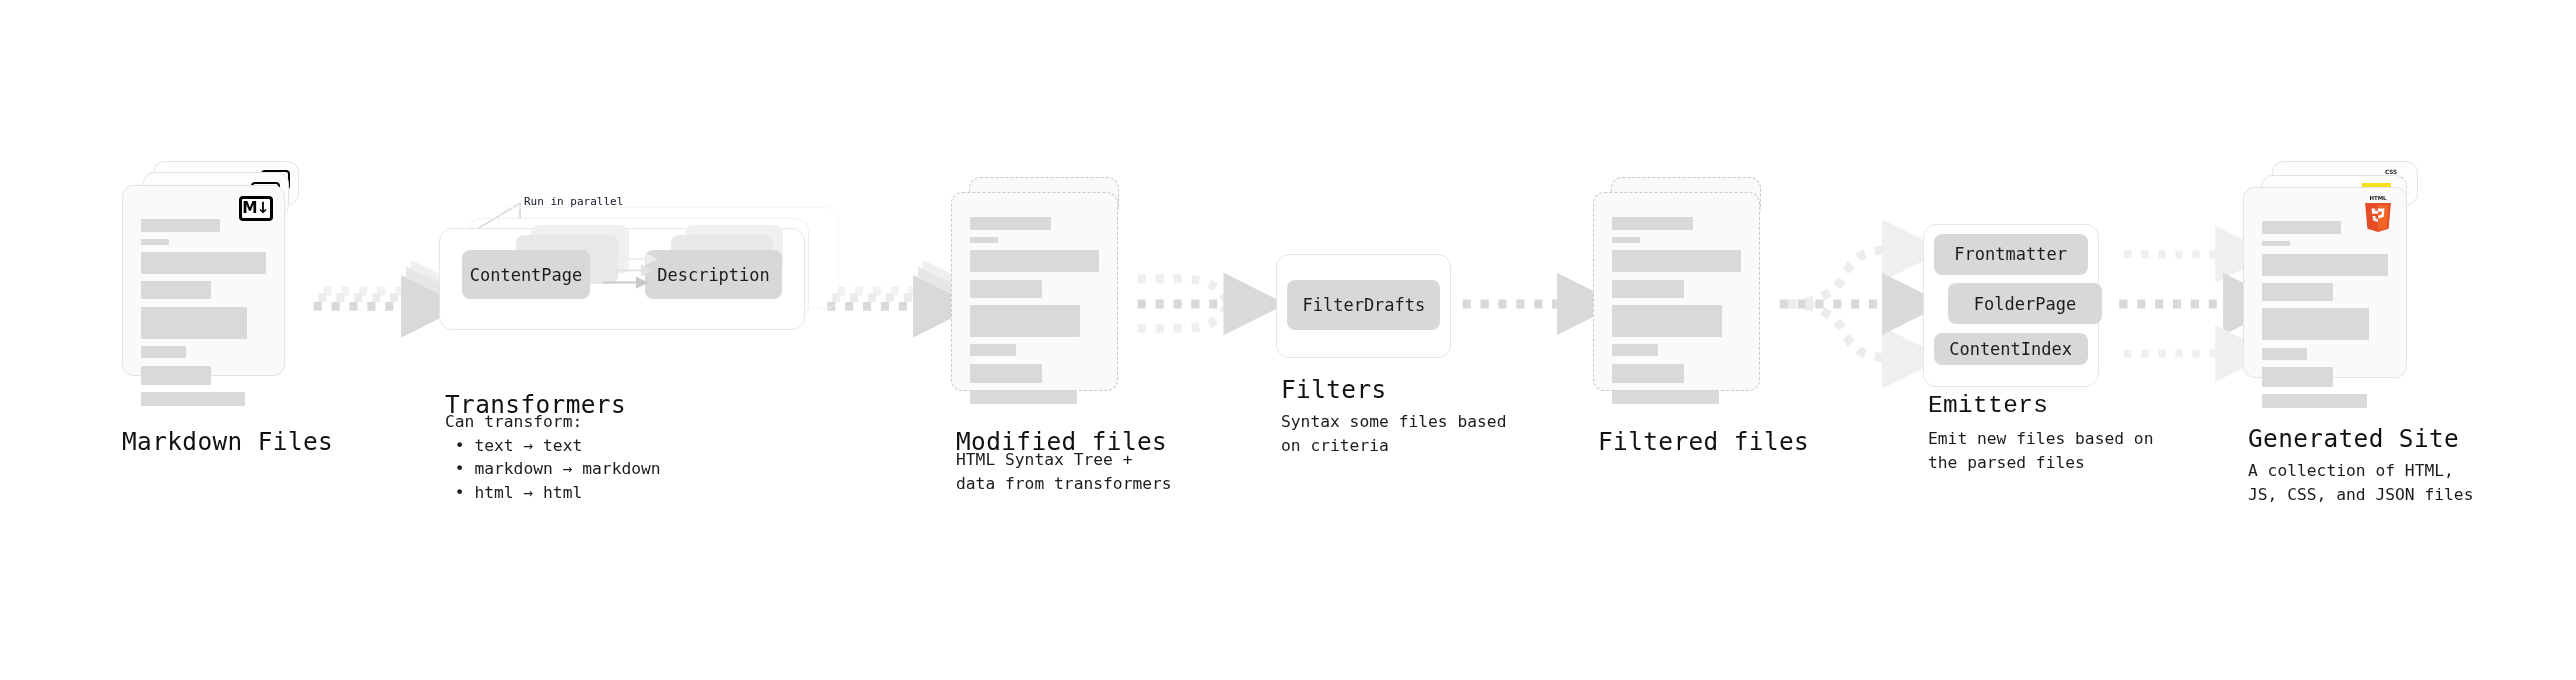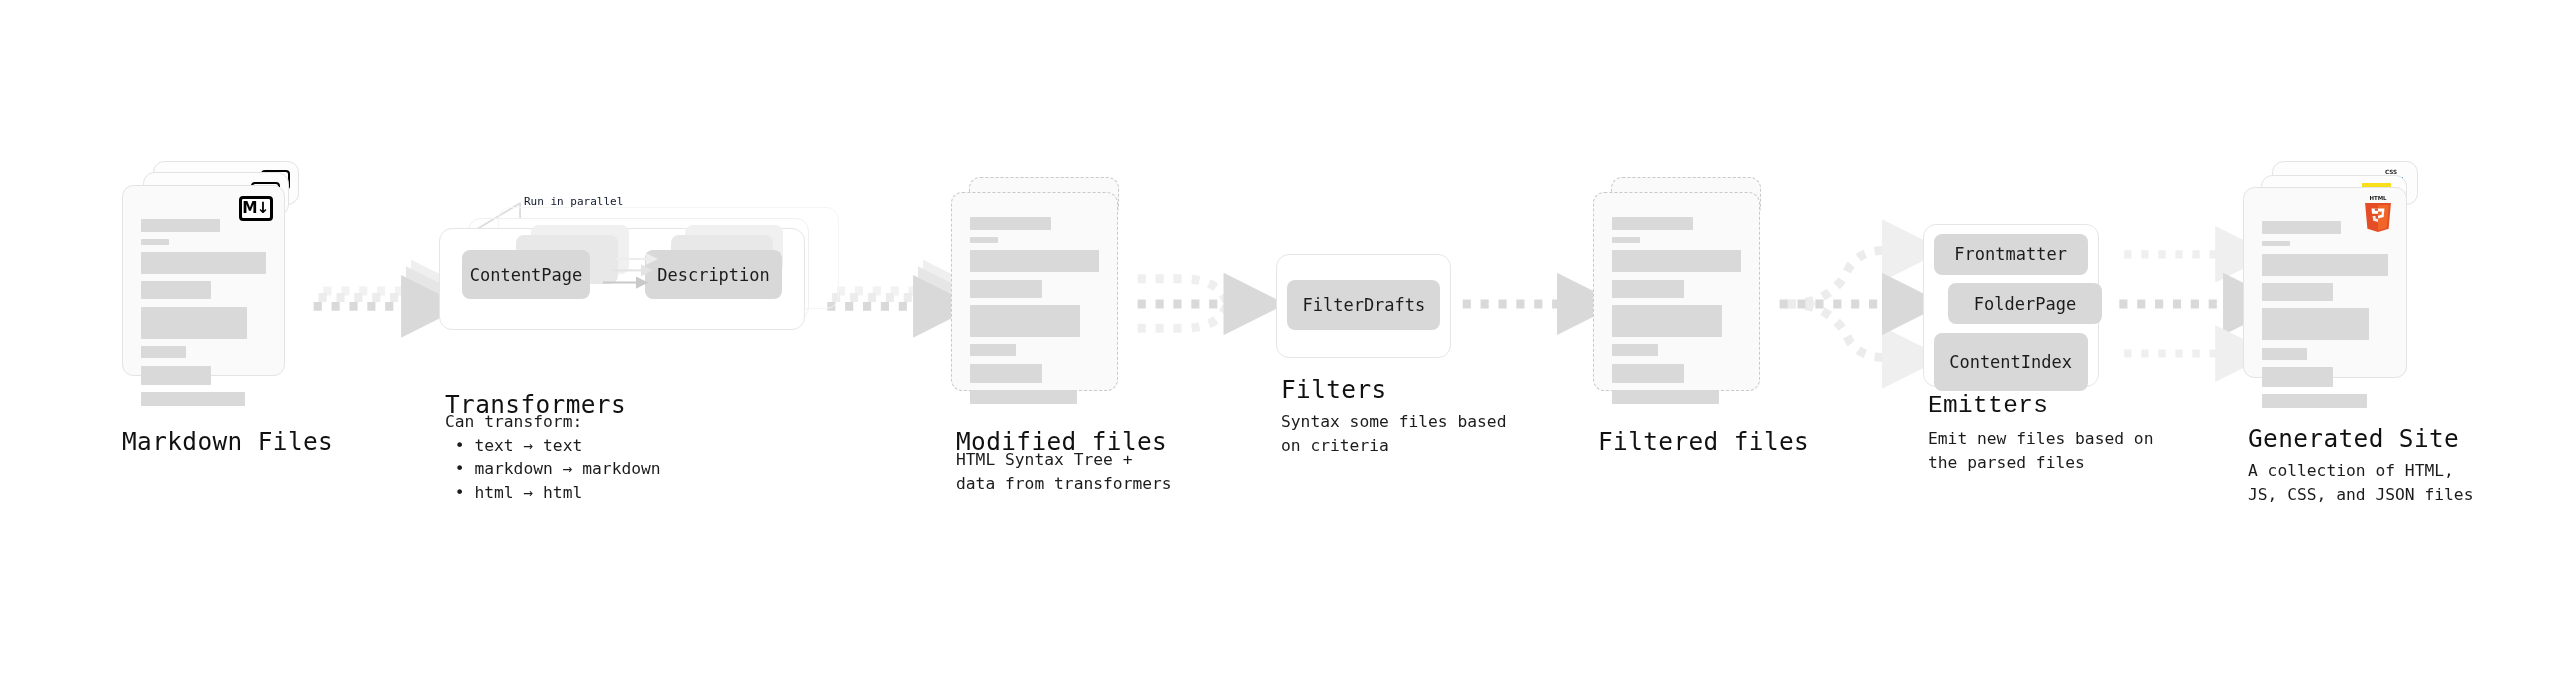--- a/index.html
+++ b/index.html
@@ -311,21 +311,21 @@
       </div>
     </div>
   </div>
 
   <div class="title" style="left:1598px; top:427px;">Filtered files</div>
 
   <div class="node" style="left:1923px; top:224px;">
     <div class="plugin-outer" style="left:0px; top:0px; width:176px; height:163px;"></div>
     <div class="chip" style="left:10.6px; top:9.8px;  width:154px; height:41px;">Frontmatter</div>
     <div class="chip" style="left:25px; top:59px;  width:154px; height:41px;">FolderPage</div>
-    <div class="chip" style="left:10.6px; top:109px; width:154px; height:58px;">ContentIndex</div>
+    <div class="chip" style="left:10.6px; top:109px; width:154px; height:32px;">ContentIndex</div>
   </div>
 
   <div class="title" style="left:1928px; top:392px;font-family:Liberation Mono, monospace;">Emitters</div>
   <div class="subtitle" style="left:1928px; top:427px;">Emit new files based on
 the parsed files</div>
 
   <div class="node" style="left:2243px; top:161px;">
     <div class="doc-stack" style="width:195px; height:228px;">
 
       <div class="doc-card ghost" style="left:29px; top:0px;  width:146px; height:44px;">

